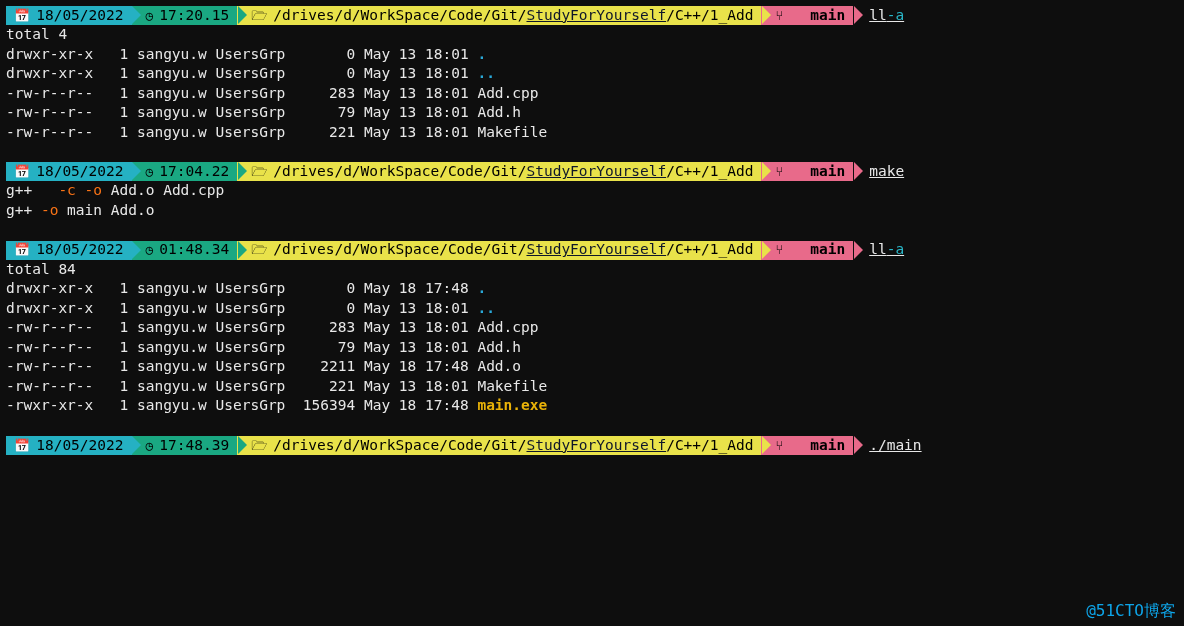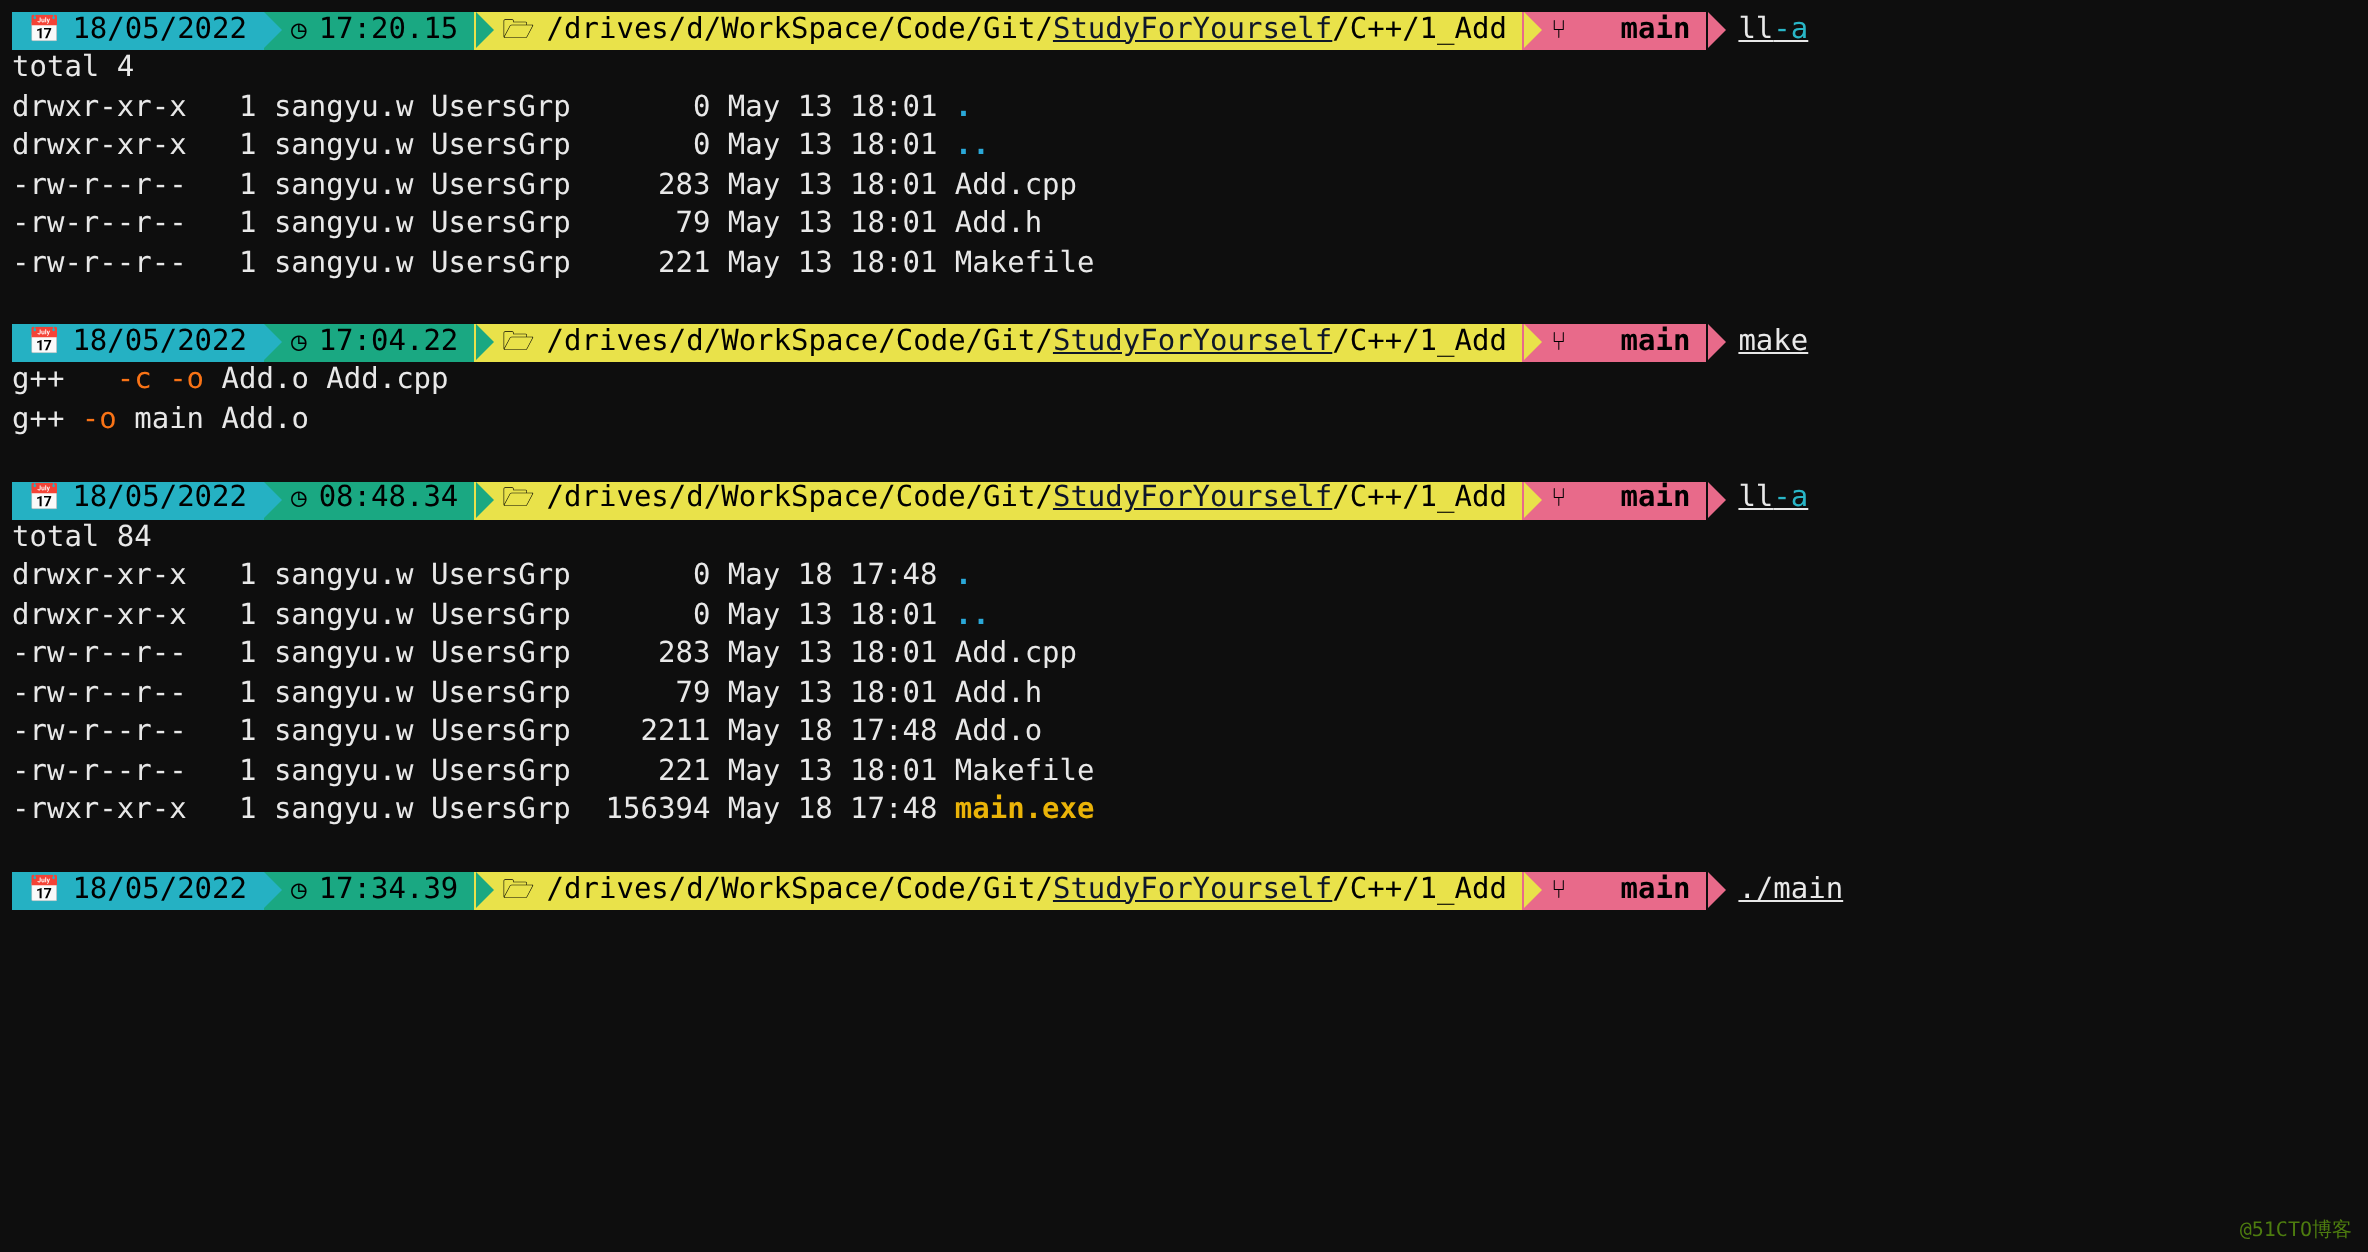--- a/index.html
+++ b/index.html
@@ -60,21 +60,21 @@
     text-decoration:underline;
   }
   .cmd .opt { color:#29b6c7; }
   .out { white-space: pre; color:#e8e8e8; }
   .out .dir  { color:#2aa8d8; font-weight: bold; }
   .out .exe  { color:#eab308; font-weight: bold; }
   .out .copt { color:#f97316; }
   .block { margin-bottom: 20px; }
   .watermark {
     position:absolute; right:8px; bottom:4px;
-    color:#4d7c0f; font-size:10px;
+    color:#0ea5e9; font-size:16px;
   }
 </style>
 </head>
 <body>
 
 <div class="block">
   <div class="prompt-line">
     <span class="seg seg-date">
       <span class="icon">📅</span>
       <span>18/05/2022</span>
@@ -133,21 +133,21 @@
 </div>
 
 <div class="block">
   <div class="prompt-line">
     <span class="seg seg-date">
         <span class="icon">📅</span>
         <span>18/05/2022</span>
       </span>
     <span class="seg seg-time">
         <span class="icon">◷</span>
-        <span>08:48.34</span>
+        <span>01:48.34</span>
       </span>
     <span class="seg seg-path">
         <span class="icon">🗁</span>
         <span class="path-txt"><span>/drives/d/WorkSpace/Code/Git/</span><span class="link">StudyForYourself</span><span>/C++/1_Add</span></span>
       </span>
     <span class="seg seg-branch">
         <span class="icon">⑂</span>
         <span class="branch-txt">main</span>
       </span>
     <span class="cmd">
@@ -167,21 +167,21 @@
 </div>
 
 <div class="block">
   <div class="prompt-line">
     <span class="seg seg-date">
         <span class="icon">📅</span>
         <span>18/05/2022</span>
       </span>
     <span class="seg seg-time">
         <span class="icon">◷</span>
-        <span>17:34.39</span>
+        <span>17:48.39</span>
       </span>
     <span class="seg seg-path">
         <span class="icon">🗁</span>
         <span class="path-txt"><span>/drives/d/WorkSpace/Code/Git/</span><span class="link">StudyForYourself</span><span>/C++/1_Add</span></span>
       </span>
     <span class="seg seg-branch">
         <span class="icon">⑂</span>
         <span class="branch-txt">main</span>
       </span>
     <span class="cmd">

